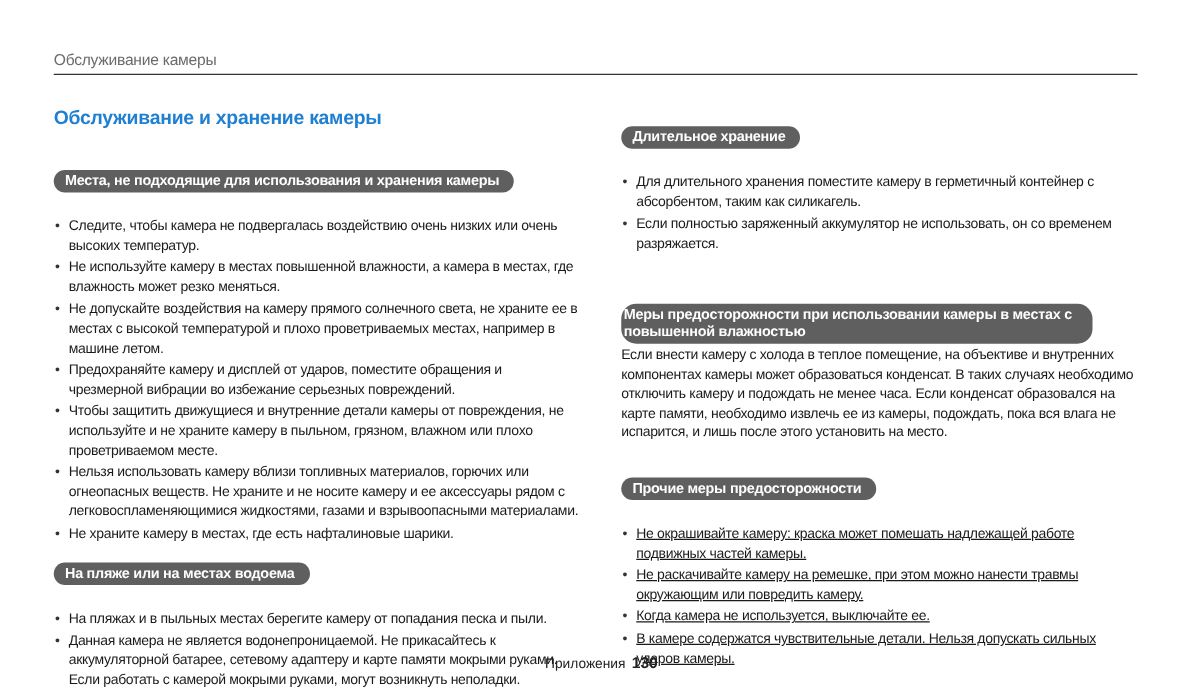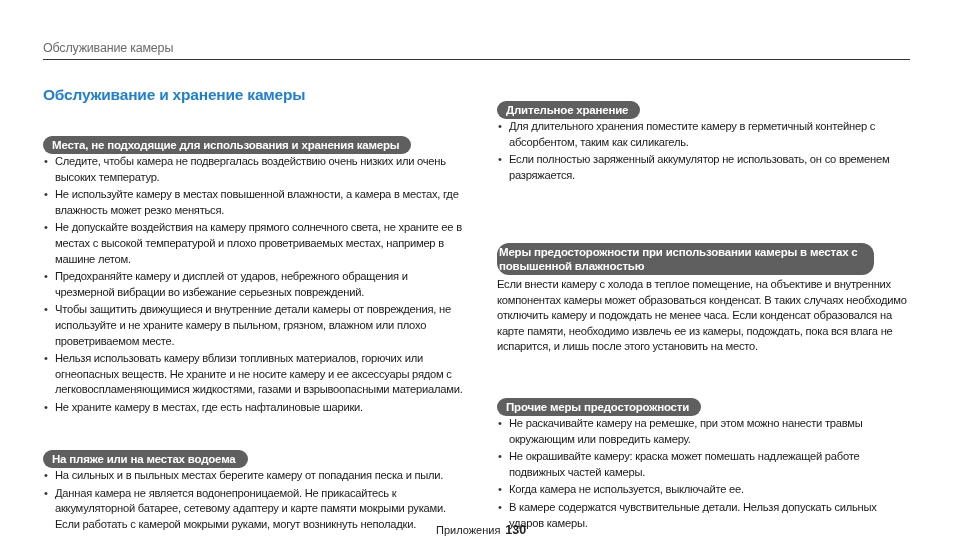--- a/index.html
+++ b/index.html
@@ -8,74 +8,74 @@
   .breadcrumb { position:absolute; left:43px; top:41px; font-size:12.5px; color:#6b6b6b; letter-spacing:-0.2px; }
   .rule { position:absolute; left:43px; top:59px; width:867px; height:1px; background:#333333; }
   .page-title { position:absolute; left:43px; top:86px; font-size:15.5px; font-weight:bold; color:#1f7fd0; letter-spacing:-0.2px; }
   .col { position:absolute; }
   .col-left { left:43px; width:420px; }
   .col-right { left:497px; width:415px; }
   .pill { display:inline-block; background:#5f5f5f; color:#ffffff; font-weight:bold;
           font-size:11.5px; line-height:14px; padding:2px 12px 2px 9px; border-radius:9px;
           letter-spacing:-0.2px;margin-top:16px; }
   .pill.wide { border-radius:12px; padding:2px 12px 2px 2px; display:block; width:363px; }
-  ul.bullets { list-style:none; margin:0 0 0 0; padding:0; }
+  ul.bullets { list-style:none; margin:20px 0 0 0; padding:0; }
   ul.bullets li { position:relative; padding-left:12px; font-size:11.2px; line-height:15.6px;
                   margin-bottom:2px; letter-spacing:-0.25px; }
   ul.bullets li::before { content:"•"; position:absolute; left:1px; top:0; color:#333; }
   .para { font-size:11.2px; line-height:15.6px; letter-spacing:-0.25px; margin-top:2px; }
   .footer { position:absolute; top:523px; left:436px; font-size:11px; color:#222; }
   .footer .num { font-weight:bold; font-size:12.5px; margin-left:5px; }
 </style>
 </head>
 <body>
 
 <div class="breadcrumb">Обслуживание камеры</div>
 <div class="rule"></div>
 <div class="page-title">Обслуживание и хранение камеры</div>
 
 <div class="col col-left" style="top:120px;">
   <div class="pill">Места, не подходящие для использования и хранения камеры</div>
   <ul class="bullets">
     <li>Следите, чтобы камера не подвергалась воздействию очень низких или очень высоких температур.</li>
     <li>Не используйте камеру в местах повышенной влажности, а камера в местах, где влажность может резко меняться.</li>
     <li>Не допускайте воздействия на камеру прямого солнечного света, не храните ее в местах с высокой температурой и плохо проветриваемых местах, например в машине летом.</li>
-    <li>Предохраняйте камеру и дисплей от ударов, небрежного обращения и чрезмерной вибрации во избежание серьезных повреждений.</li>
+    <li>Предохраняйте камеру и дисплей от ударов, поместите обращения и чрезмерной вибрации во избежание серьезных повреждений.</li>
     <li>Чтобы защитить движущиеся и внутренние детали камеры от повреждения, не используйте и не храните камеру в пыльном, грязном, влажном или плохо проветриваемом месте.</li>
     <li>Нельзя использовать камеру вблизи топливных материалов, горючих или огнеопасных веществ. Не храните и не носите камеру и ее аксессуары рядом с легковоспламеняющимися жидкостями, газами и взрывоопасными материалами.</li>
     <li>Не храните камеру в местах, где есть нафталиновые шарики.</li>
   </ul>
 </div>
 
 <div class="col col-left" style="top:434px;">
   <div class="pill">На пляже или на местах водоема</div>
   <ul class="bullets">
-    <li>На сильных и в пыльных местах берегите камеру от попадания песка и пыли.</li>
+    <li>На пляжах и в пыльных местах берегите камеру от попадания песка и пыли.</li>
     <li>Данная камера не является водонепроницаемой. Не прикасайтесь к аккумуляторной батарее, сетевому адаптеру и карте памяти мокрыми руками. Если работать с камерой мокрыми руками, могут возникнуть неполадки.</li>
   </ul>
 </div>
 
 <div class="col col-right" style="top:85px;">
   <div class="pill">Длительное хранение</div>
   <ul class="bullets">
     <li>Для длительного хранения поместите камеру в герметичный контейнер с абсорбентом, таким как силикагель.</li>
     <li>Если полностью заряженный аккумулятор не использовать, он со временем разряжается.</li>
   </ul>
 </div>
 
 <div class="col col-right" style="top:227px;">
   <div class="pill wide">Меры предосторожности при использовании камеры в местах с повышенной влажностью</div>
   <div class="para">Если внести камеру с холода в теплое помещение, на объективе и внутренних компонентах камеры может образоваться конденсат. В таких случаях необходимо отключить камеру и подождать не менее часа. Если конденсат образовался на карте памяти, необходимо извлечь ее из камеры, подождать, пока вся влага не испарится, и лишь после этого установить на место.</div>
 </div>
 
-<div class="col col-right" style="top:382px;">
+<div class="col col-right" style="top:366px;text-decoration:underline;">
   <div class="pill">Прочие меры предосторожности</div>
   <ul class="bullets">
+    <li>Не окрашивайте камеру: краска может помешать надлежащей работе подвижных частей камеры.</li>
     <li>Не раскачивайте камеру на ремешке, при этом можно нанести травмы окружающим или повредить камеру.</li>
-    <li>Не окрашивайте камеру: краска может помешать надлежащей работе подвижных частей камеры.</li>
     <li>Когда камера не используется, выключайте ее.</li>
     <li>В камере содержатся чувствительные детали. Нельзя допускать сильных ударов камеры.</li>
   </ul>
 </div>
 
 <div class="footer">
   <span>Приложения</span><span class="num">130</span>
 </div>
 
 </body></html>

